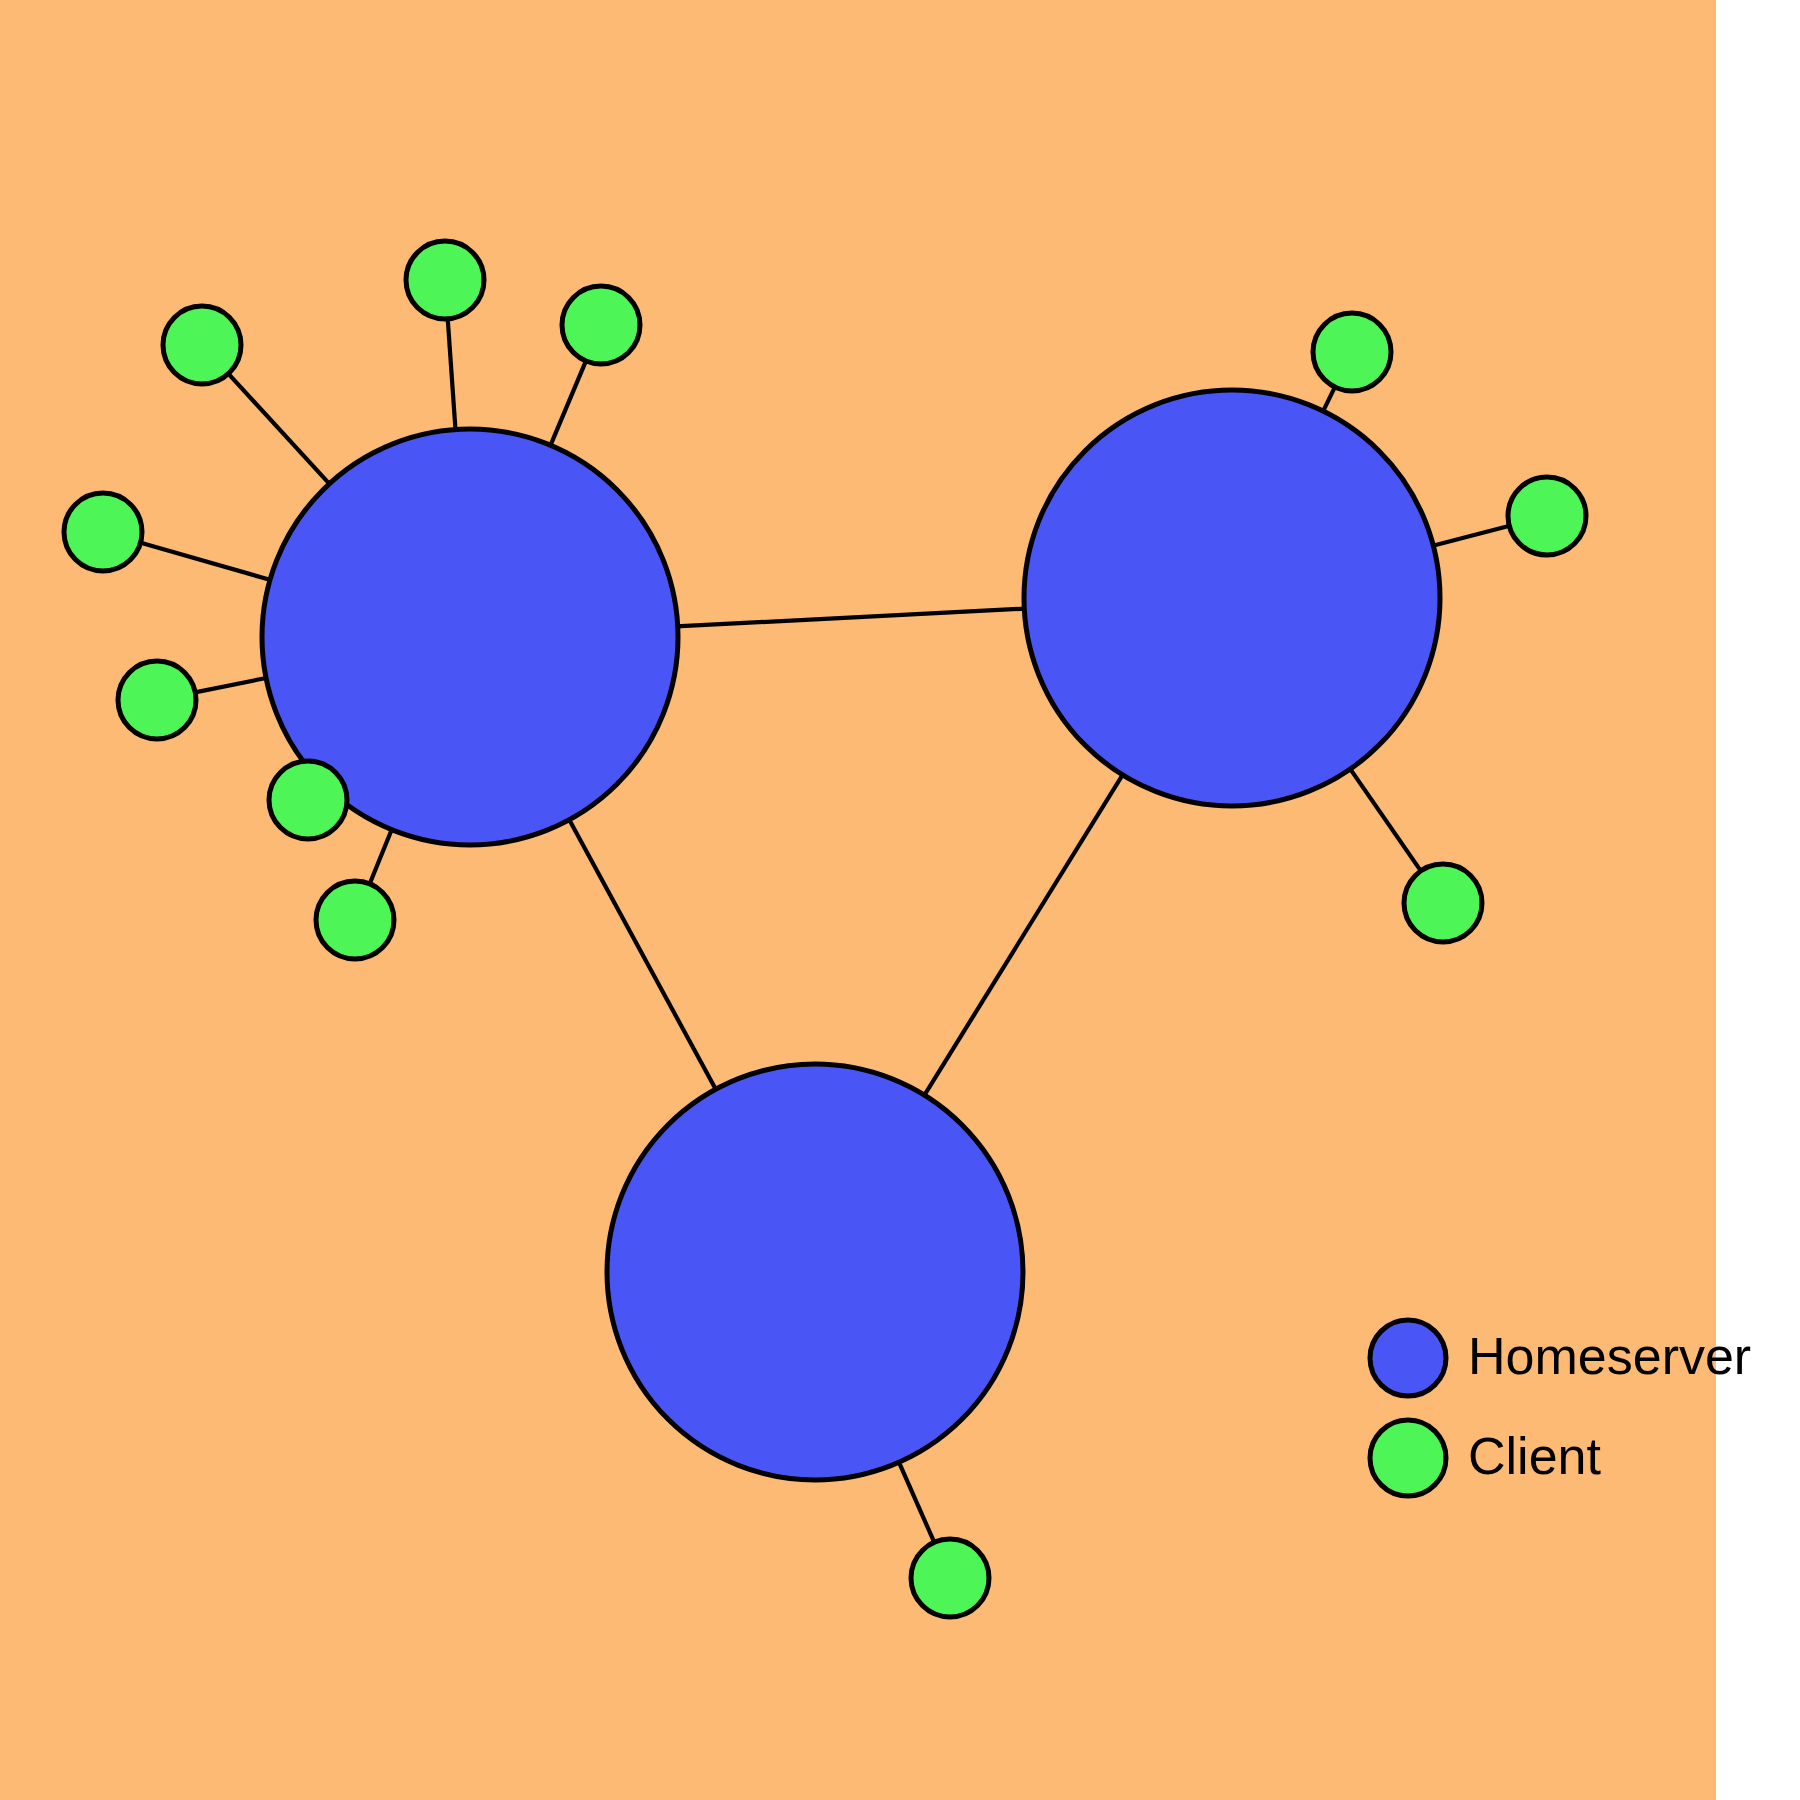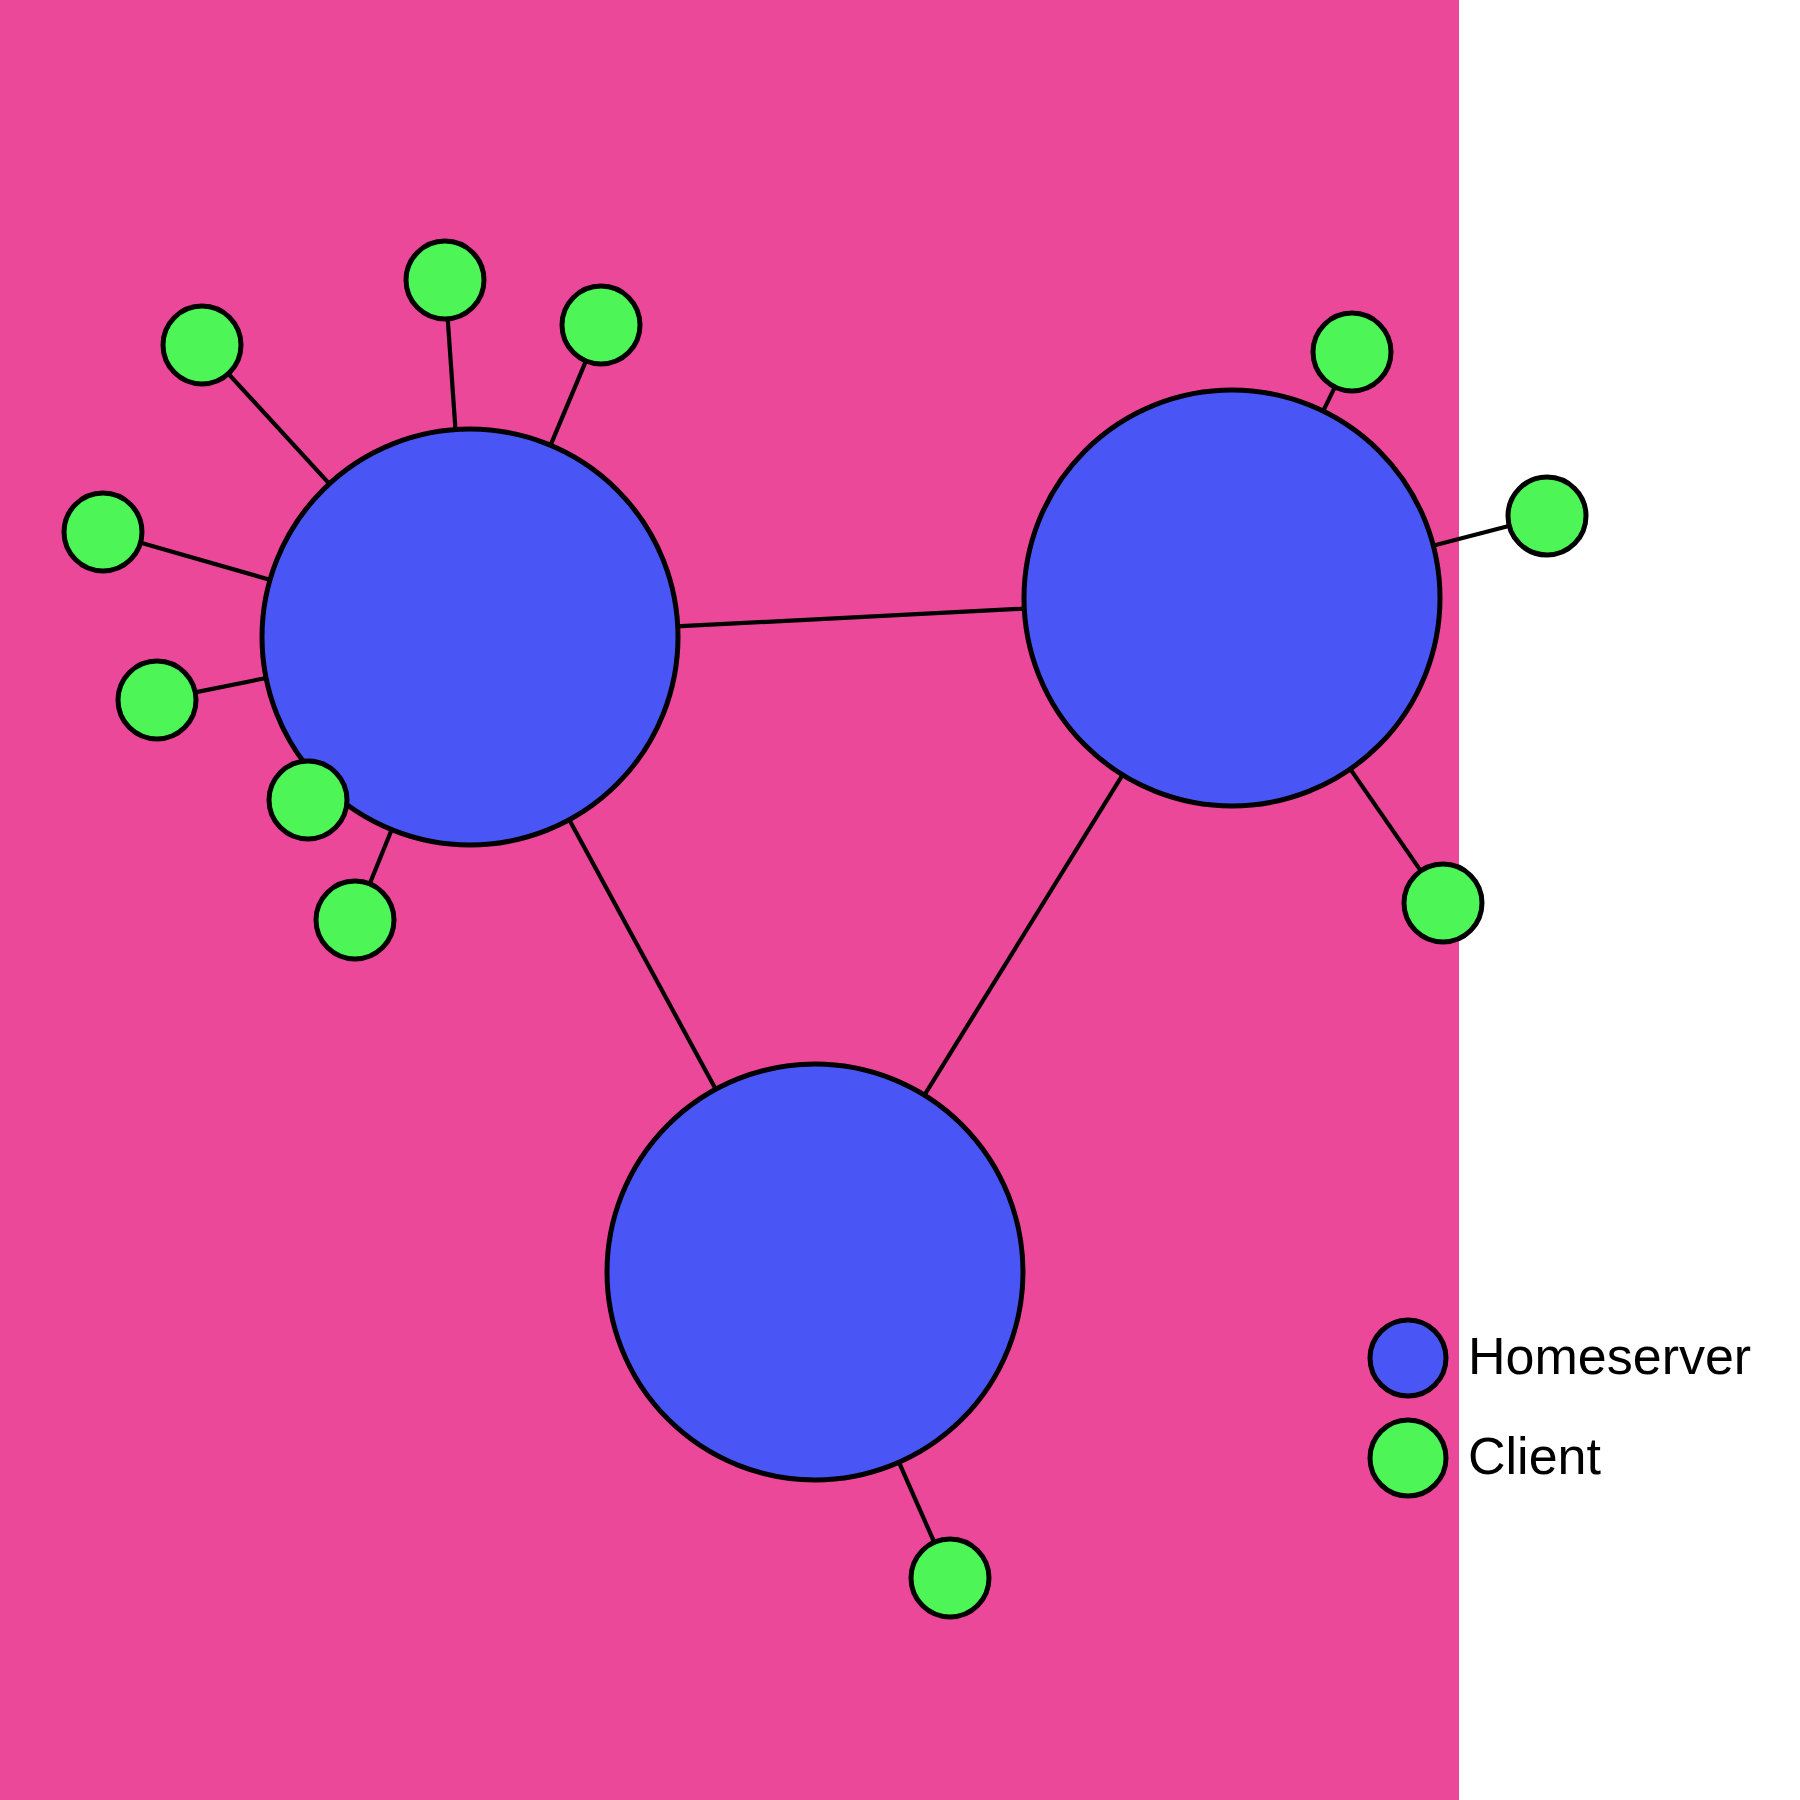--- a/index.html
+++ b/index.html
@@ -9,23 +9,23 @@
     background: #ffffff;
   }
   body {
     width: 1800px;
     height: 1800px;
     font-family: "Liberation Sans", sans-serif;
     overflow: hidden;
   }
   #stage {
     position: relative;
-    width: 1459px;
+    width: 1716px;
     height: 1800px;
-    background: #ec4899;
+    background: #fdba74;
   }
   #graph-svg {
     position: absolute;
     left: 0;
     top: 0;
     width: 1800px;
     height: 1800px;
     display: block;
   }
   .edge-line {

